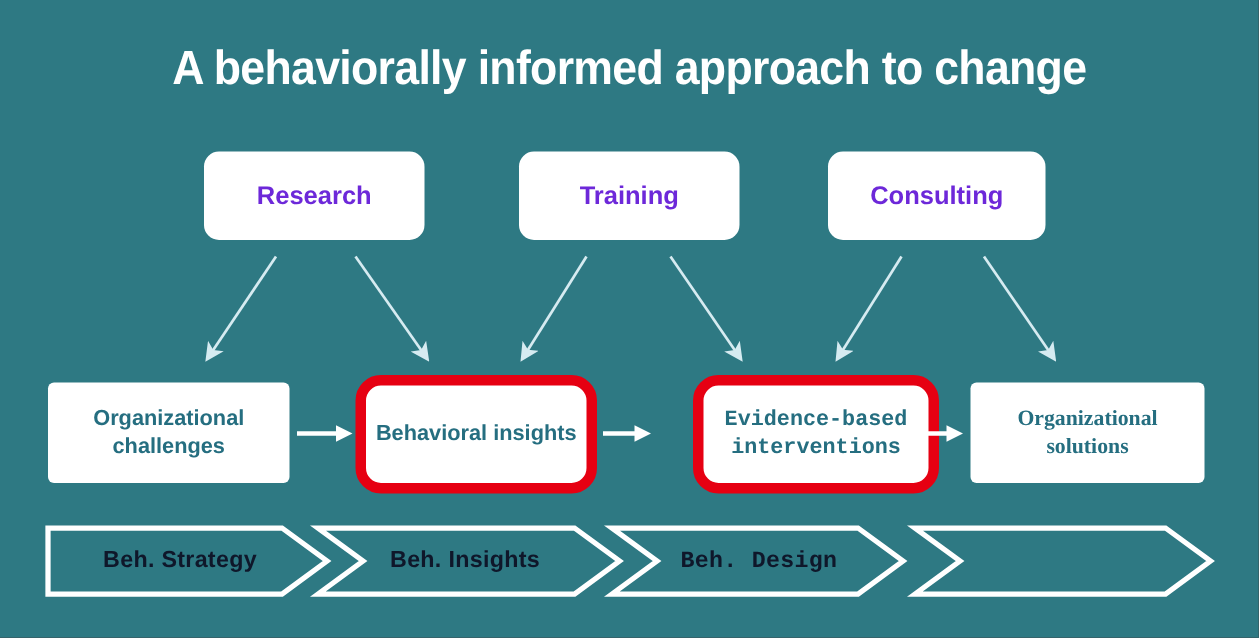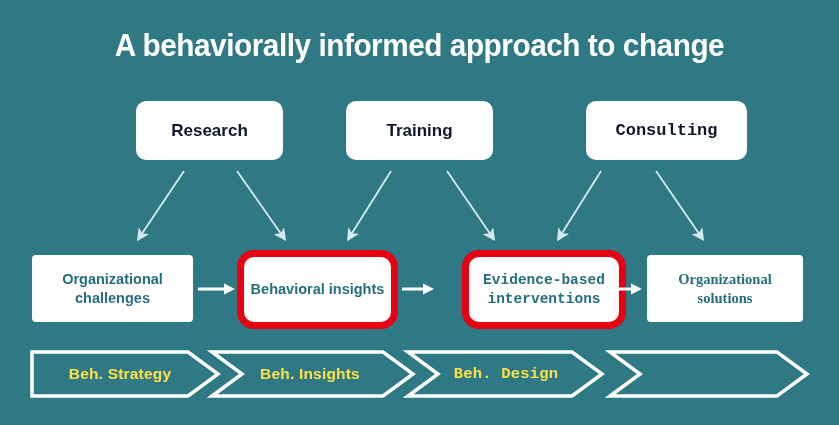--- a/index.html
+++ b/index.html
@@ -24,27 +24,27 @@
     transform:scaleX(0.93);
     transform-origin:center;
     white-space:nowrap;
   }
   .top-box{
     position:absolute;
     top:101px;height:59px;
     background:#ffffff;
     border-radius:10px;
     display:flex;align-items:center;justify-content:center;
-    color:#0f172a;
+    color:#6d28d9;
     font-weight:bold;
     font-size:17px;
   }
   .top-box.research{left:136px;width:147px;}
   .top-box.training{left:346px;width:147px;}
-  .top-box.consulting{left:586px;width:161px;font-family:Liberation Mono, monospace;}
+  .top-box.consulting{left:552px;width:145px;}
 
   .flow-box{
     position:absolute;
     top:255px;height:67px;
     background:#ffffff;
     border-radius:4px;
     display:flex;align-items:center;justify-content:center;
     text-align:center;
     color:#256e80;
     font-weight:bold;
@@ -64,21 +64,21 @@
   .flow-box.b4{left:647px;width:156px;font-family:Liberation Serif, serif;}
 
   .arrows{
     position:absolute;left:0;top:0;width:839px;height:425px;
     pointer-events:none;
   }
   .chevron-label{
     position:absolute;
     top:352px;height:44px;
     display:flex;align-items:center;justify-content:center;
-    color:#fde047;
+    color:#0f172a;
     font-weight:bold;
     font-size:15.5px;
     letter-spacing:0.2px;
     white-space:nowrap;
   }
   .chevron-label.c1{left:32px;width:176px;}
   .chevron-label.c2{left:222px;width:176px;}
   .chevron-label.c3{left:418px;width:176px;font-family:Liberation Mono, monospace;}
   .chevron-label.c4{left:620px;width:176px;}
 </style>

